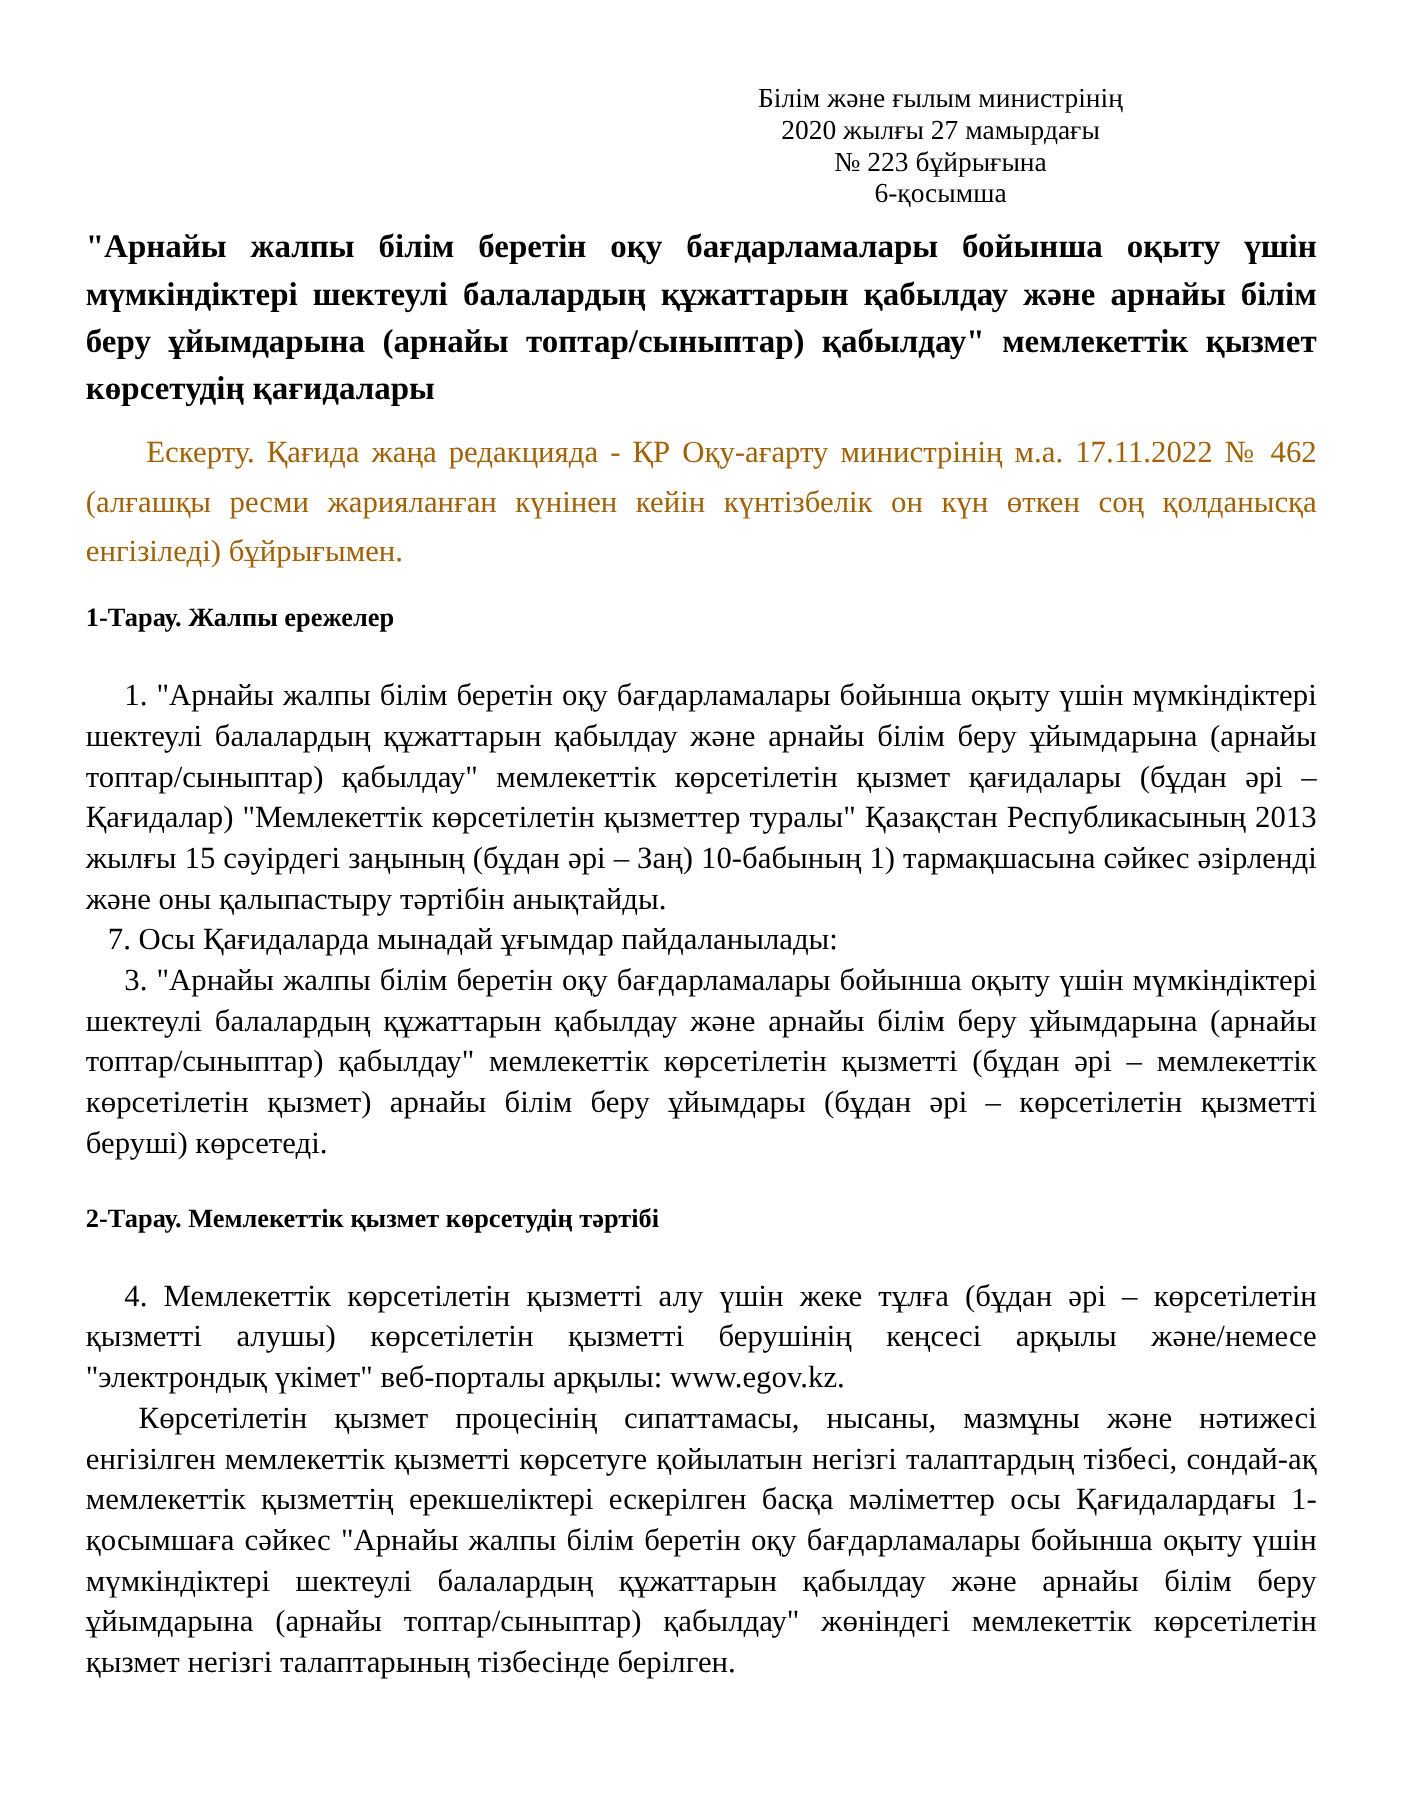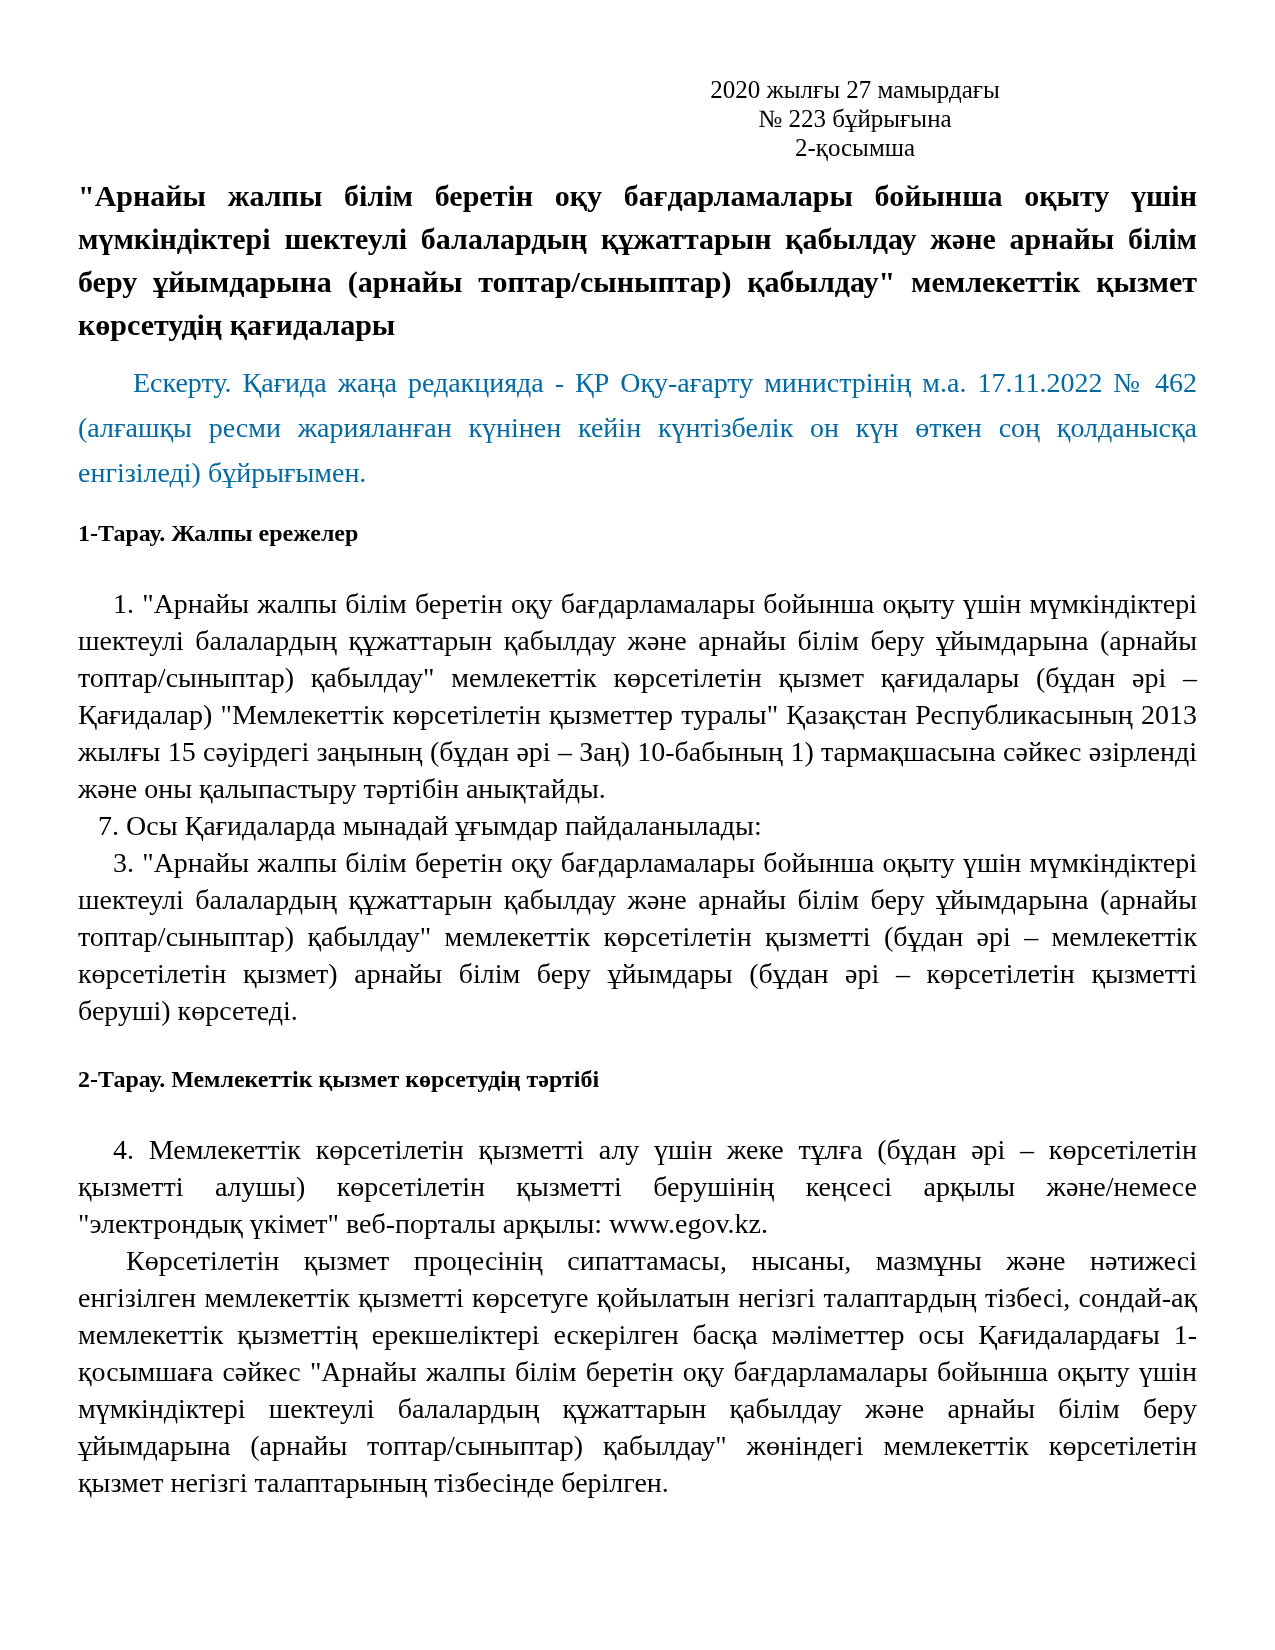--- a/index.html
+++ b/index.html
@@ -52,28 +52,29 @@
   .indent-20 { text-indent: 20px; }
   .indent-28 { text-indent: 28px; }
   .indent-48 { text-indent: 48px; }
 </style>
 </head>
 <body>
 
 <div class="page">
 
   <div class="doc-header">
+    <div>Білім және ғылым министрінің</div>
     <div>2020 жылғы 27 мамырдағы</div>
     <div>№ 223 бұйрығына</div>
-    <div>2-қосымша</div>
+    <div>6-қосымша</div>
   </div>
 
   <div class="doc-title">"Арнайы жалпы білім беретін оқу бағдарламалары бойынша оқыту үшін мүмкіндіктері шектеулі балалардың құжаттарын қабылдау және арнайы білім беру ұйымдарына (арнайы топтар/сыныптар) қабылдау" мемлекеттік қызмет көрсетудің қағидалары</div>
 
-  <p class="notice" style="color: #0369a1;">Ескерту. Қағида жаңа редакцияда - ҚР Оқу-ағарту министрінің м.а. 17.11.2022 № 462 (алғашқы ресми жарияланған күнінен кейін күнтізбелік он күн өткен соң қолданысқа енгізіледі) бұйрығымен.</p>
+  <p class="notice" style="color: #a16207;">Ескерту. Қағида жаңа редакцияда - ҚР Оқу-ағарту министрінің м.а. 17.11.2022 № 462 (алғашқы ресми жарияланған күнінен кейін күнтізбелік он күн өткен соң қолданысқа енгізіледі) бұйрығымен.</p>
 
   <div class="chapter-heading">1-Тарау. Жалпы ережелер</div>
 
   <p class="para indent-35">1. "Арнайы жалпы білім беретін оқу бағдарламалары бойынша оқыту үшін мүмкіндіктері шектеулі балалардың құжаттарын қабылдау және арнайы білім беру ұйымдарына (арнайы топтар/сыныптар) қабылдау" мемлекеттік көрсетілетін қызмет қағидалары (бұдан әрі – Қағидалар) "Мемлекеттік көрсетілетін қызметтер туралы" Қазақстан Республикасының 2013 жылғы 15 сәуірдегі заңының (бұдан әрі – Заң) 10-бабының 1) тармақшасына сәйкес әзірленді және оны қалыпастыру тәртібін анықтайды.</p>
   <p class="para indent-20">7. Осы Қағидаларда мынадай ұғымдар пайдаланылады:</p>
   <p class="para indent-35">3. "Арнайы жалпы білім беретін оқу бағдарламалары бойынша оқыту үшін мүмкіндіктері шектеулі балалардың құжаттарын қабылдау және арнайы білім беру ұйымдарына (арнайы топтар/сыныптар) қабылдау" мемлекеттік көрсетілетін қызметті (бұдан әрі – мемлекеттік көрсетілетін қызмет) арнайы білім беру ұйымдары (бұдан әрі – көрсетілетін қызметті беруші) көрсетеді.</p>
 
   <div class="chapter-heading second">2-Тарау. Мемлекеттік қызмет көрсетудің тәртібі</div>
 
   <p class="para indent-35">4. Мемлекеттік көрсетілетін қызметті алу үшін жеке тұлға (бұдан әрі – көрсетілетін қызметті алушы) көрсетілетін қызметті берушінің кеңсесі арқылы және/немесе "электрондық үкімет" веб-порталы арқылы: www.egov.kz.</p>

